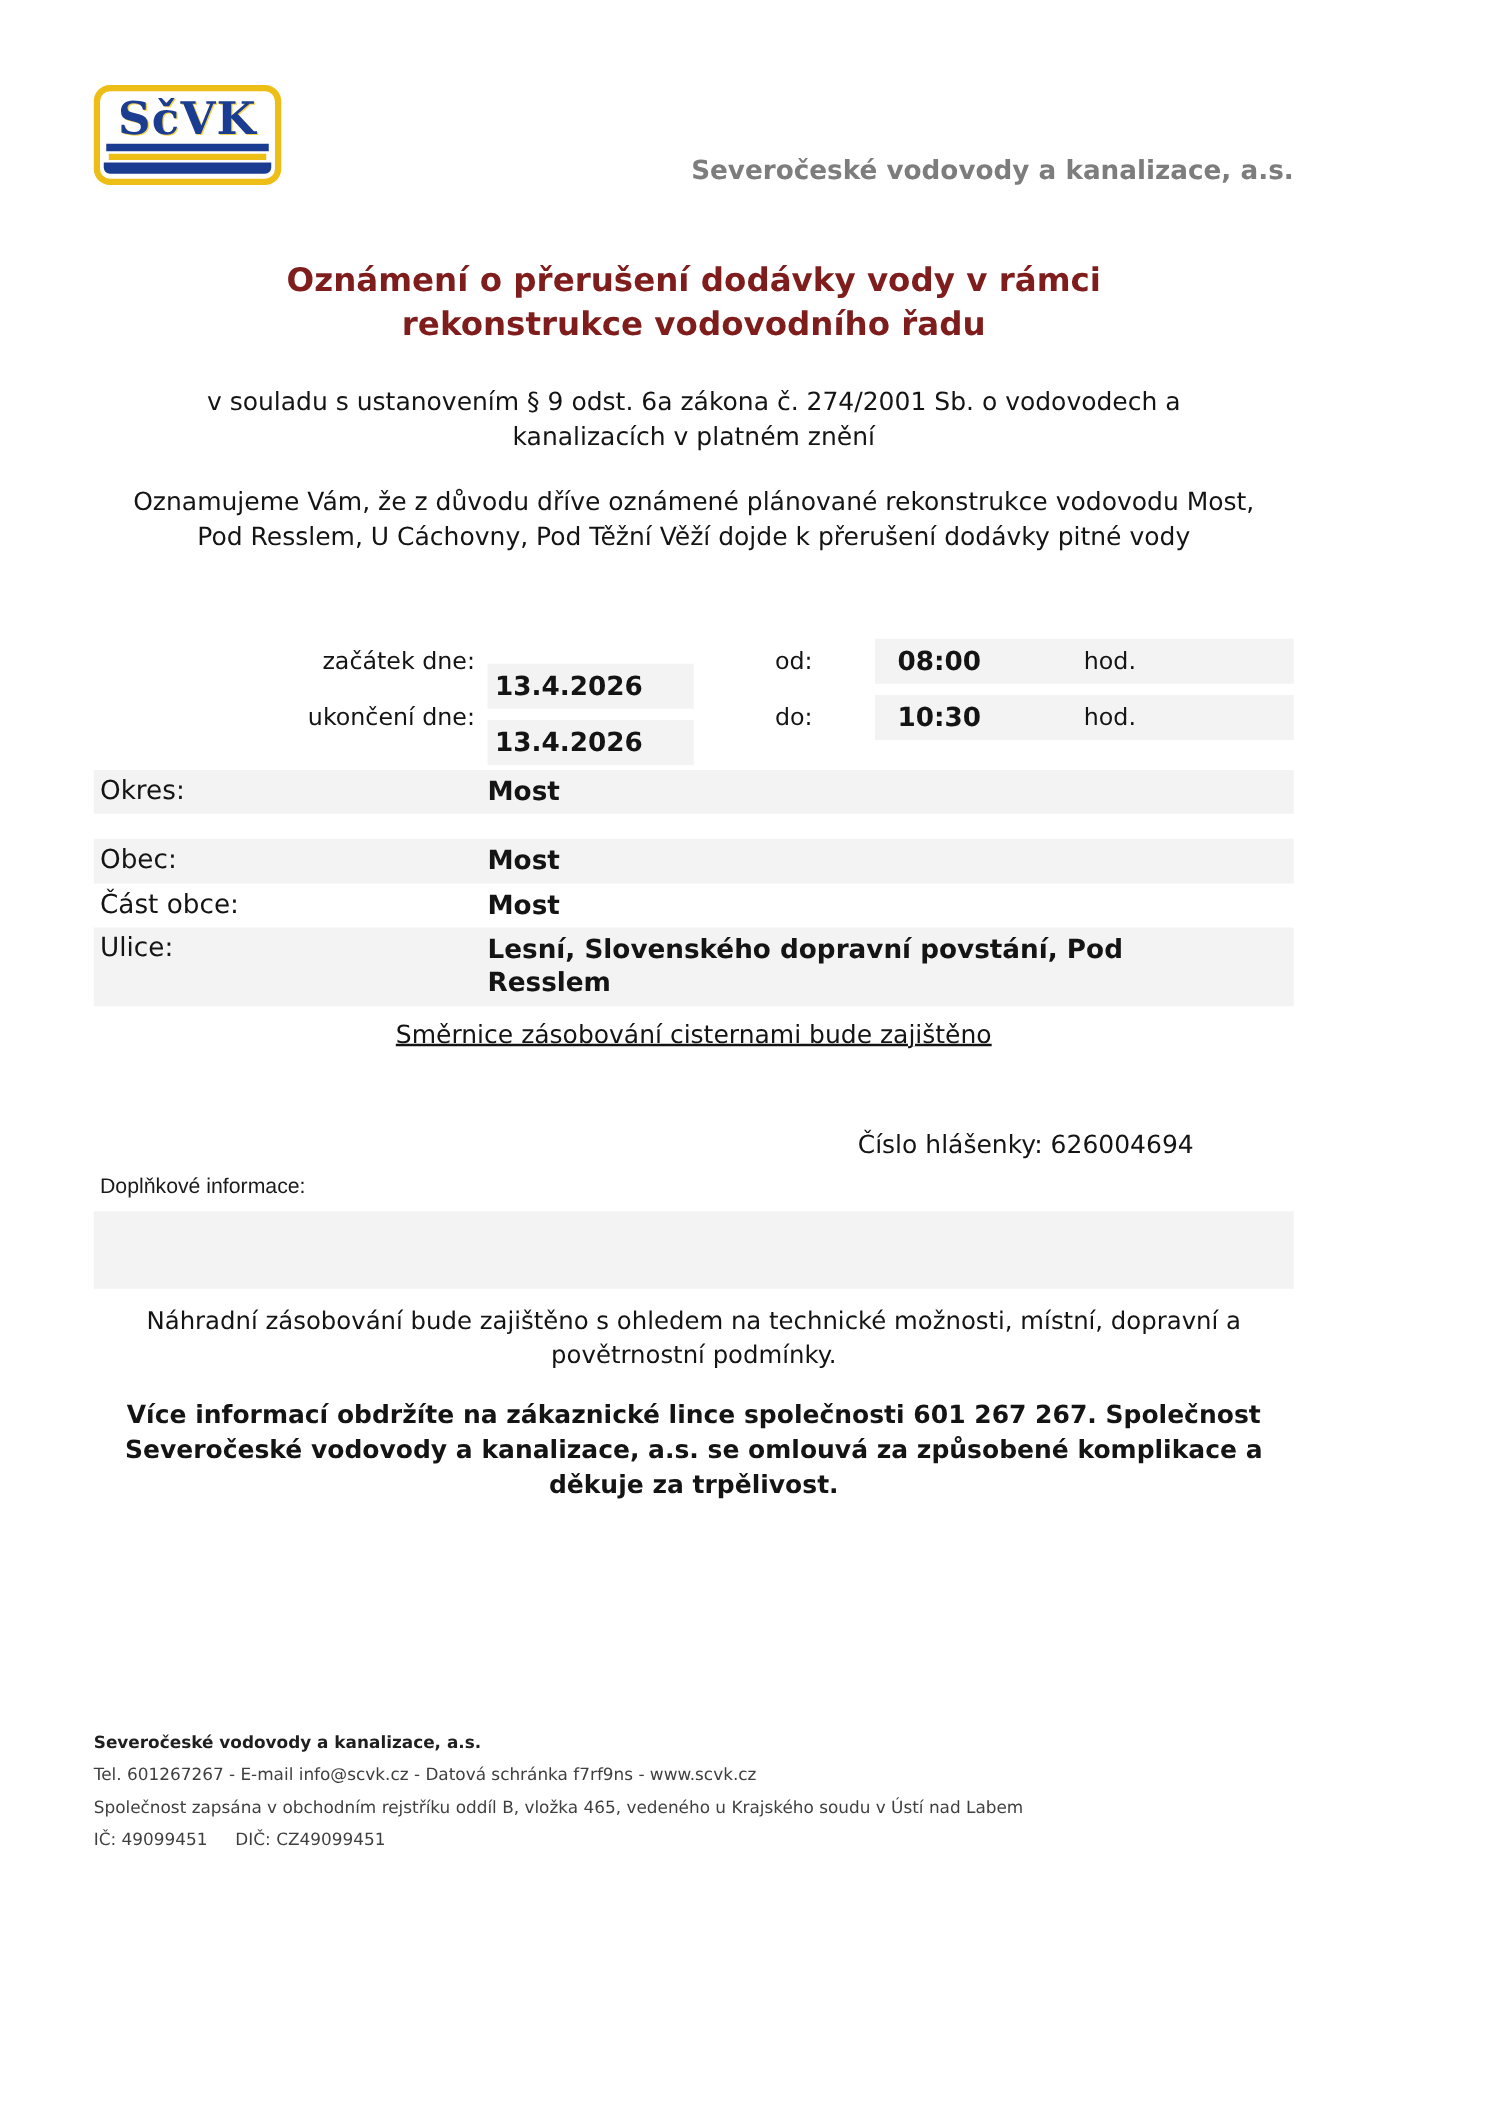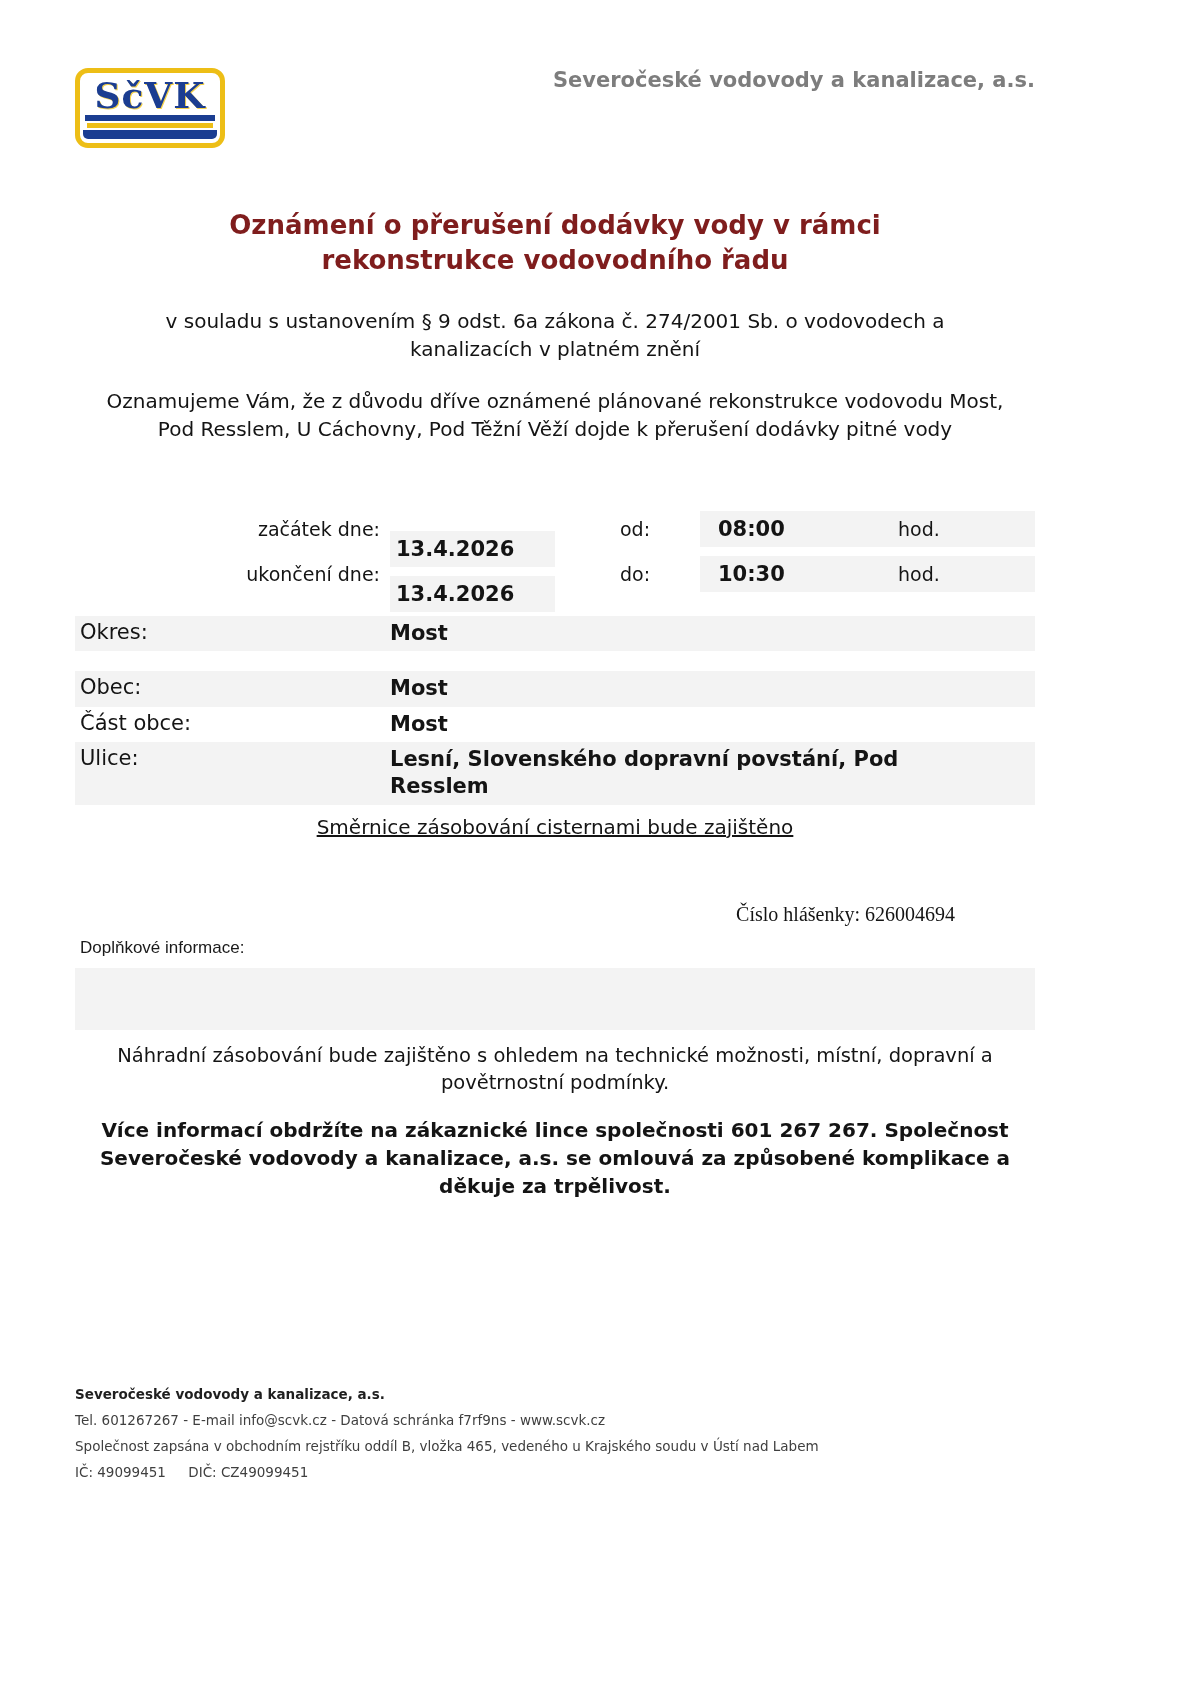--- a/index.html
+++ b/index.html
@@ -16,21 +16,21 @@
   .page { position: absolute; inset: 0; padding: 58px 0 0 75px; }
   .content { width: 960px; position: relative; }
 
   
   .top-row {
     display: flex; justify-content: space-between;
     font-size: 13px; font-weight: bold; color: #7d7d7d;
   }
 
   
-  .header-row { display: flex; justify-content: space-between; align-items: flex-start; margin-top: 10px; }
+  .header-row { display: flex; justify-content: space-between; align-items: flex-end; margin-top: 10px; }
   .logo {
     width: 150px; height: 80px;
     border: 5px solid #edbe16; border-radius: 13px;
     background: #fff; display: flex; flex-direction: column; justify-content: flex-end;
   }
   .logo-text {
     text-align: center; font-family: "DejaVu Serif", serif; font-weight: bold;
     font-size: 36px; line-height: 1; color: #1b3d91; margin: 2px 0 2px;
     text-shadow: 1px 1px 0 #f5d34d; letter-spacing: 1px;
   }
@@ -53,35 +53,35 @@
   .sched-row {
     display: grid; grid-template-columns: 315px 165px 65px 80px 1fr;
     align-items: center; height: 36px; margin-bottom: 9px;
   }
   .sched-label { text-align: right; padding-right: 10px; font-size: 19px; }
   .field { background: #f3f3f3; }
   .sched-date { height: 36px; display: flex; align-items: center; padding-left: 6px; font-size: 21px; font-weight: bold; margin-top: 40px; }
   .sched-mid { font-size: 19px; }
   .sched-time { height: 36px; display: flex; align-items: center; }
   .sched-time .time-val { font-size: 21px; font-weight: bold; padding-left: 18px; width: 167px; }
-  .sched-time .hours { font-size: 19px; margin-left: 31px; }
+  .sched-time .hours { font-size: 19px; }
 
   
   .location { margin-top: 44px; }
   .loc-row { display: grid; grid-template-columns: 315px 1fr; font-size: 21px; align-items: start; }
   .loc-label { padding: 4px 0 4px 5px; }
   .loc-value { font-weight: bold; padding: 4px 70px 4px 0; line-height: 1.3; }
   .row-okres { background: #f3f3f3; margin-bottom: 20px; }
   .row-obec { background: #f3f3f3; }
   .row-cast { background: #ffffff; }
   .row-ulice { background: #f3f3f3; }
 
   .cistern { margin: 10px auto 0; text-align: center; font-size: 20px; text-decoration: underline; }
 
-  .report-number { margin: 64px 0 0; text-align: right; padding-right: 80px; font-size: 20px; font-family: Liberation Serif, serif; }
+  .report-number { margin: 64px 0 0; text-align: right; padding-right: 80px; font-size: 20px; }
 
   .additional-label { margin: 12px 0 0 5px; font-size: 17px; font-family: "Liberation Sans", sans-serif; color: #1a1a1a; }
   .additional-box { margin-top: 10px; height: 62px; width: 960px; }
 
   .conditions { margin: 12px auto 0; max-width: 880px; text-align: center; font-size: 19.5px; line-height: 1.4; }
   .more-info { margin: 20px auto 0; max-width: 965px; text-align: center; font-size: 20px; font-weight: bold; line-height: 1.4; }
 
   
   .footer { position: absolute; left: 75px; top: 1386px; font-size: 13.5px; color: #3f3f3f; }
   .footer p { margin: 0 0 10px; }

